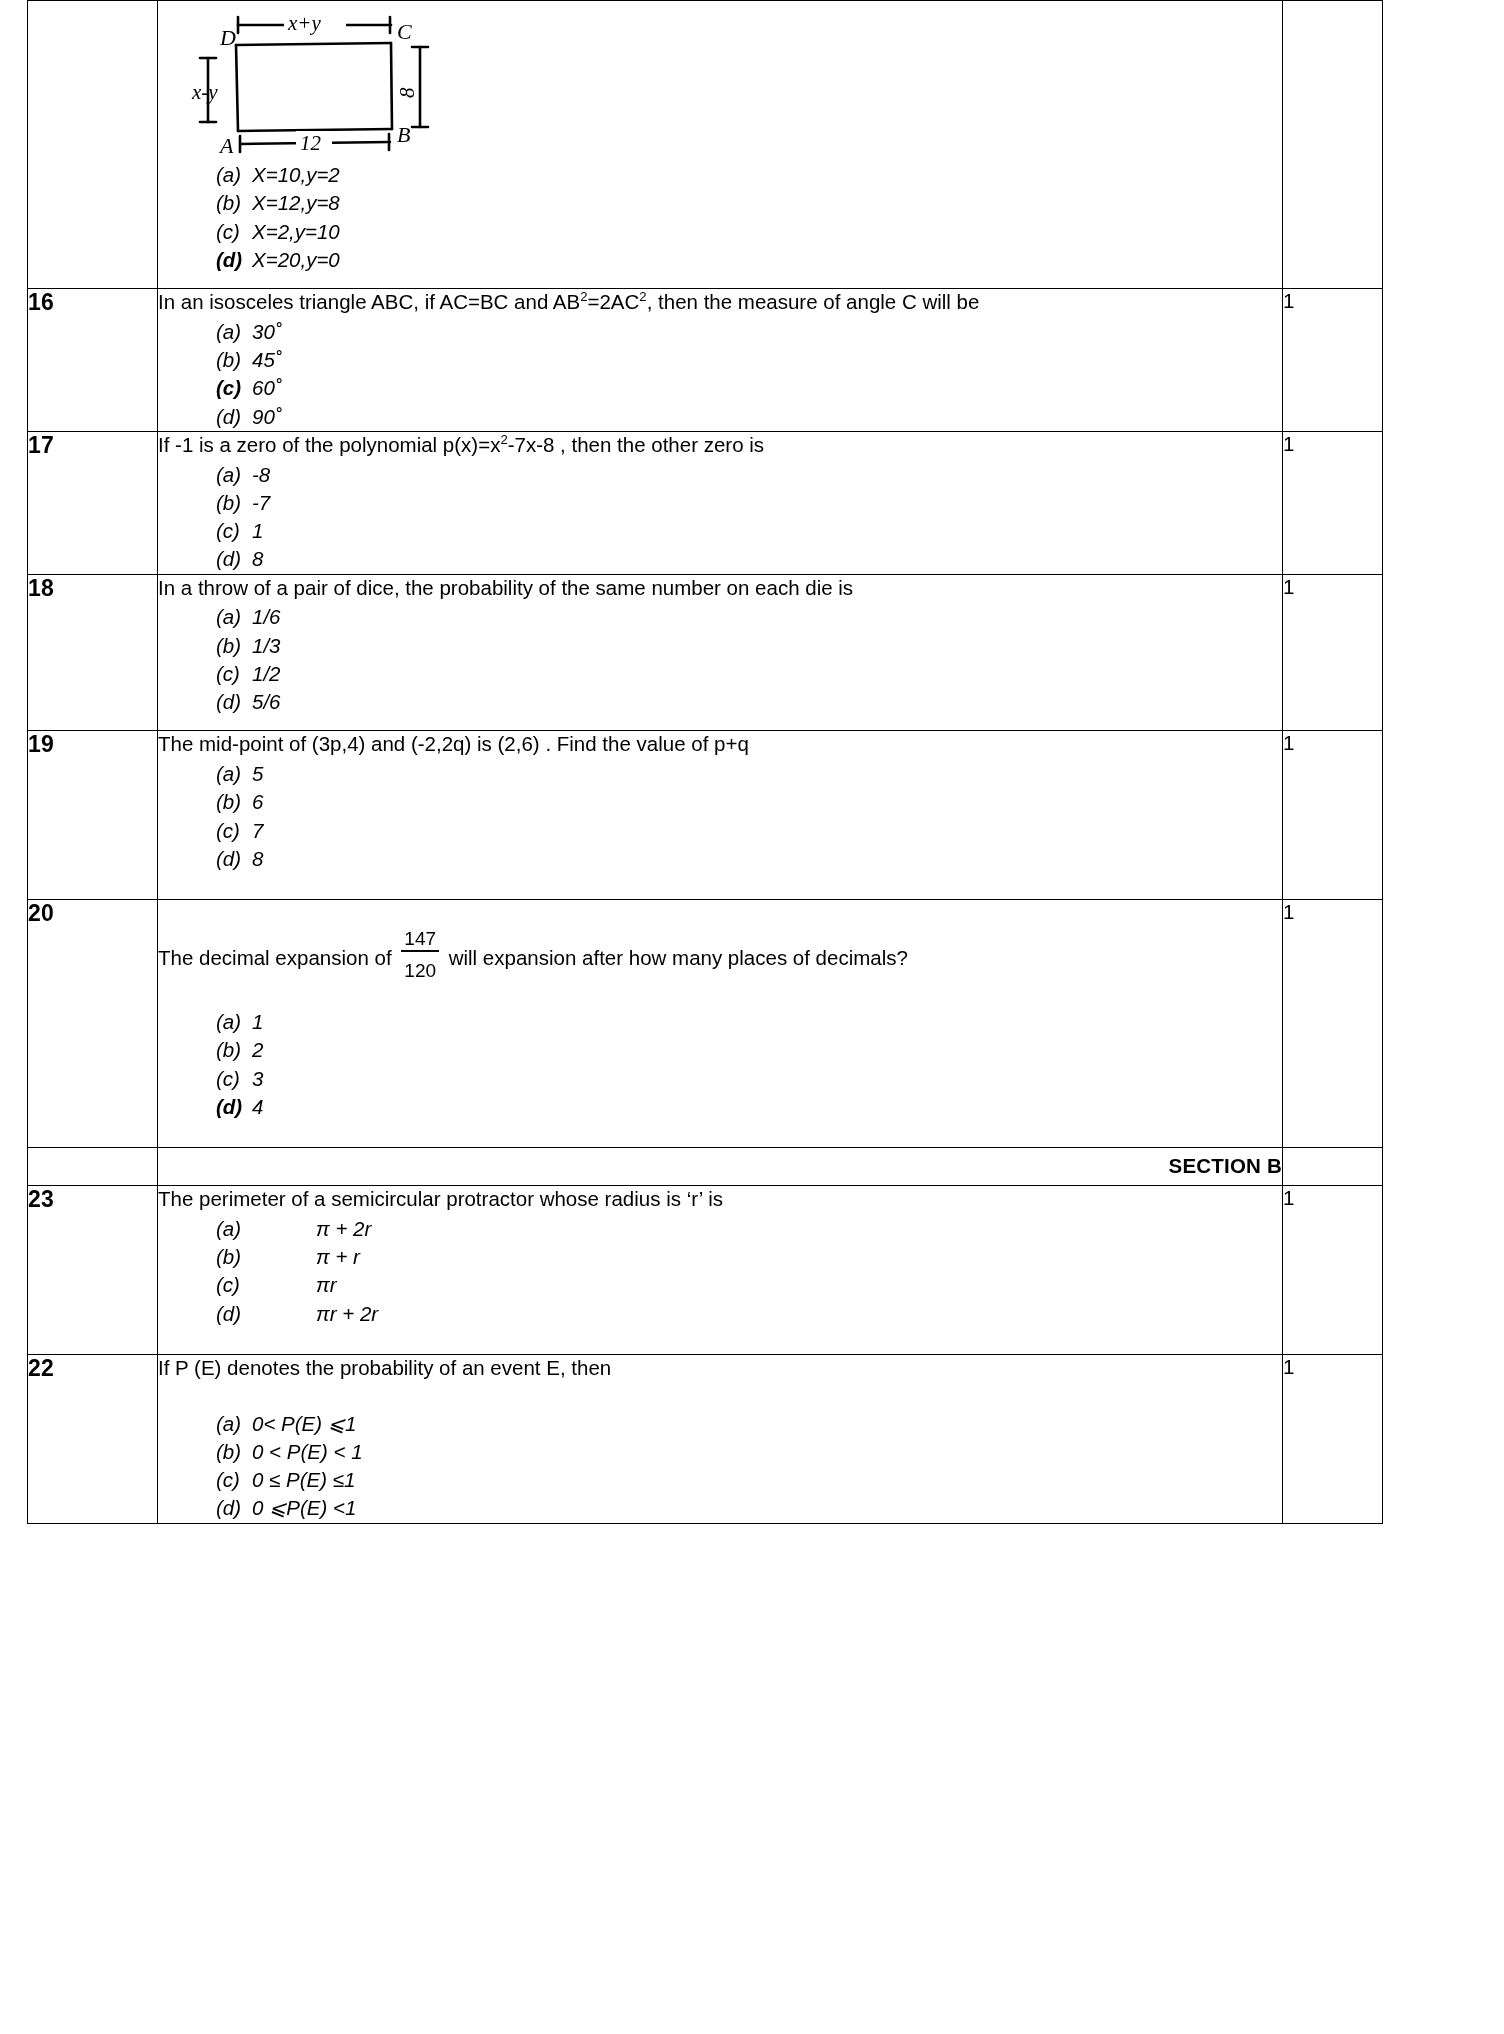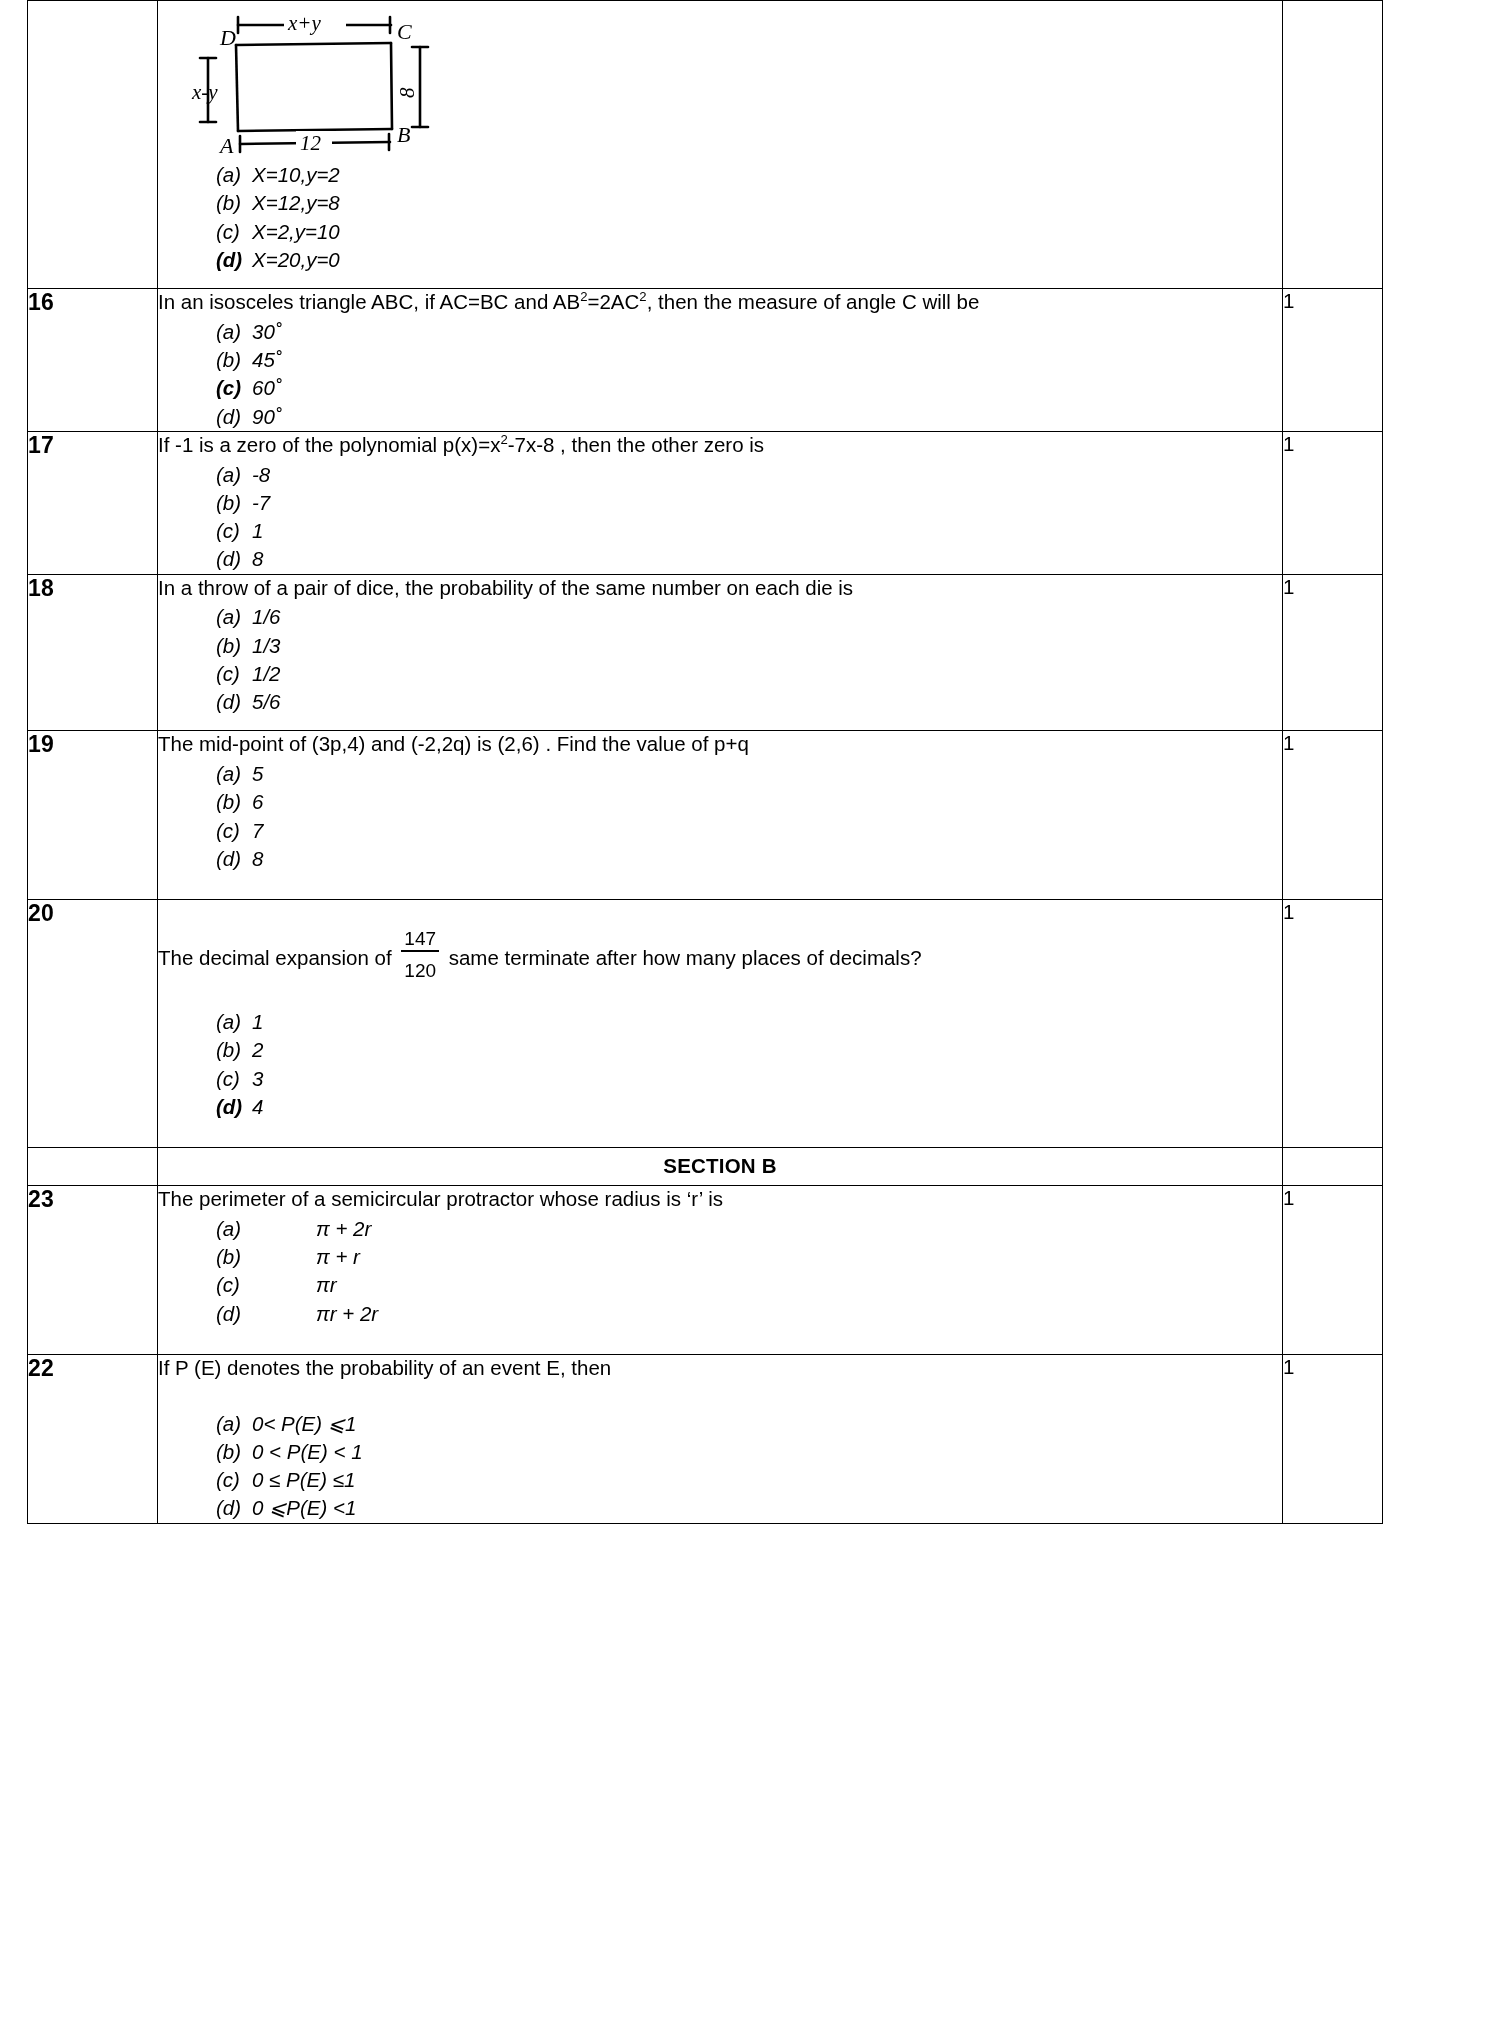--- a/index.html
+++ b/index.html
@@ -105,21 +105,21 @@
     display: block;
     border-top: 2px solid #000;
     height: 0;
     margin: 1px 0;
   }
   .frac .bot {
     display: block;
     padding: 8px 3px;
   }
   .section-banner {
-    text-align: center;
+    text-align: right;
     font-size: 20.5px;
     font-weight: bold;
     padding: 6px 0 7px 0;
     letter-spacing: .2px;
   }
   .section-sub {
     text-align: center;
     font-size: 20.5px;
     font-weight: bold;
     padding: 5px 0 6px 0;
@@ -264,21 +264,21 @@
           </ul>
           <div class="spacer-lg"></div>
         </td>
         <td class="mark-cell">1</td>
       </tr>
 
       <tr>
         <td class="num-cell">20</td>
         <td class="body-cell">
           <div class="spacer-md"></div>
-          <p class="qtext"><span>The decimal expansion of </span><span class="frac"><span class="top">147</span><span class="bar"></span><span class="bot">120</span></span><span> same terminate after how many places of decimals?</span></p>
+          <p class="qtext"><span>The decimal expansion of </span><span class="frac"><span class="top">147</span><span class="bar"></span><span class="bot">120</span></span><span> will expansion after how many places of decimals?</span></p>
           <ul class="opts">
             <li><span class="lbl">(a)</span><span>1</span></li>
             <li><span class="lbl">(b)</span><span>2</span></li>
             <li><span class="lbl">(c)</span><span>3</span></li>
             <li><span class="lbl bold">(d)</span><span>4</span></li>
           </ul>
           <div class="spacer-lg"></div>
         </td>
         <td class="mark-cell">1</td>
       </tr>

